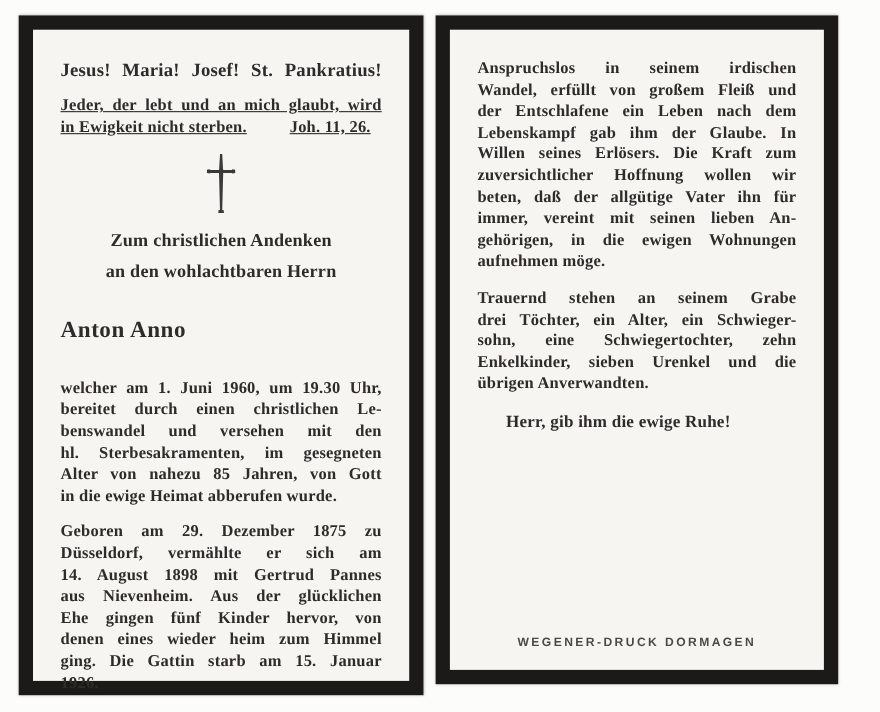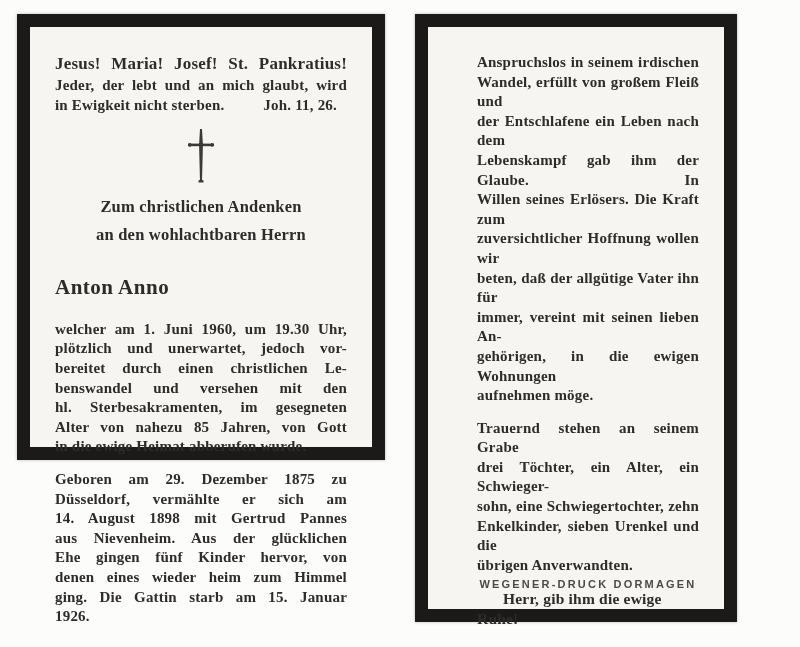--- a/index.html
+++ b/index.html
@@ -16,22 +16,22 @@
     width: 800px;
     height: 647px;
   }
   .card {
     position: absolute;
     box-sizing: border-box;
     background: #f6f5f1;
     border: 13px solid #1b1a18;
     box-shadow: 0 0 3px rgba(0,0,0,0.25);
   }
-  #card-left  { left: 17px;  top: 14px; width: 368px; height: 446px; }
-  #card-right { left: 415px; top: 14px; width: 322px; height: 608px; padding-left: 24px; }
+  #card-left  { left: 17px;  top: 14px; width: 368px; height: 618px; }
+  #card-right { left: 396px; top: 14px; width: 366px; height: 608px; }
   .inner {
     position: relative;
     box-sizing: border-box;
     width: 100%;
     height: 100%;
     padding: 26px 25px 18px 25px;
     color: #2e2c2a;
     font-weight: 700;
     font-size: 15px;
     line-height: 19.6px;
@@ -45,21 +45,21 @@
     text-align: justify;
     text-align-last: justify;
   }
   .tline.tlast {
     text-align-last: left;
   }
   .invocation {
     font-size: 17px;
     line-height: 21px;
   }
-  .scripture { margin-top: 2px; }
+  .scripture { margin-top: 13px; text-decoration: underline; }
   .scripture-row2 {
     display: flex;
     justify-content: space-between;
   }
   .scripture-ref { padding-right: 10px; }
   .cross-wrap {
     margin-top: 14px;
     margin-bottom: 4px;
     text-align: center;
   }
@@ -69,21 +69,21 @@
     font-size: 16.5px;
     line-height: 28px;
   }
   .deceased-name {
     text-align: left;
     font-size: 21px;
     line-height: 34px;
     margin-top: 21px;
     letter-spacing: 0.5px;
   }
-  .para { margin-top: 16px; }
+  .para { margin-top: 28px; }
   .para2 { margin-top: 13px; }
   .prayer {
     margin-top: 14px;
     text-indent: 26px;
     font-size: 15.5px;
   }
   .printer-mark {
     position: absolute;
     left: 0;
     right: 0;
@@ -126,21 +126,20 @@
 
       <div class="dedication">
         <div>Zum christlichen Andenken</div>
         <div>an den wohlachtbaren Herrn</div>
       </div>
 
       <div class="deceased-name">Anton Anno</div>
 
       <div class="para">
           <div class="tline">welcher am 1. Juni 1960, um 19.30 Uhr,</div>
-          <div class="tline">plötzlich und unerwartet, jedoch vor-</div>
           <div class="tline">bereitet durch einen christlichen Le-</div>
           <div class="tline">benswandel und versehen mit den</div>
           <div class="tline">hl. Sterbesakramenten, im gesegneten</div>
           <div class="tline">Alter von nahezu 85 Jahren, von Gott</div>
           <div class="tline tlast">in die ewige Heimat abberufen wurde.</div>
         </div>
 
       <div class="para2">
           <div class="tline">Geboren am 29. Dezember 1875 zu</div>
           <div class="tline">Düsseldorf, vermählte er sich am</div>

